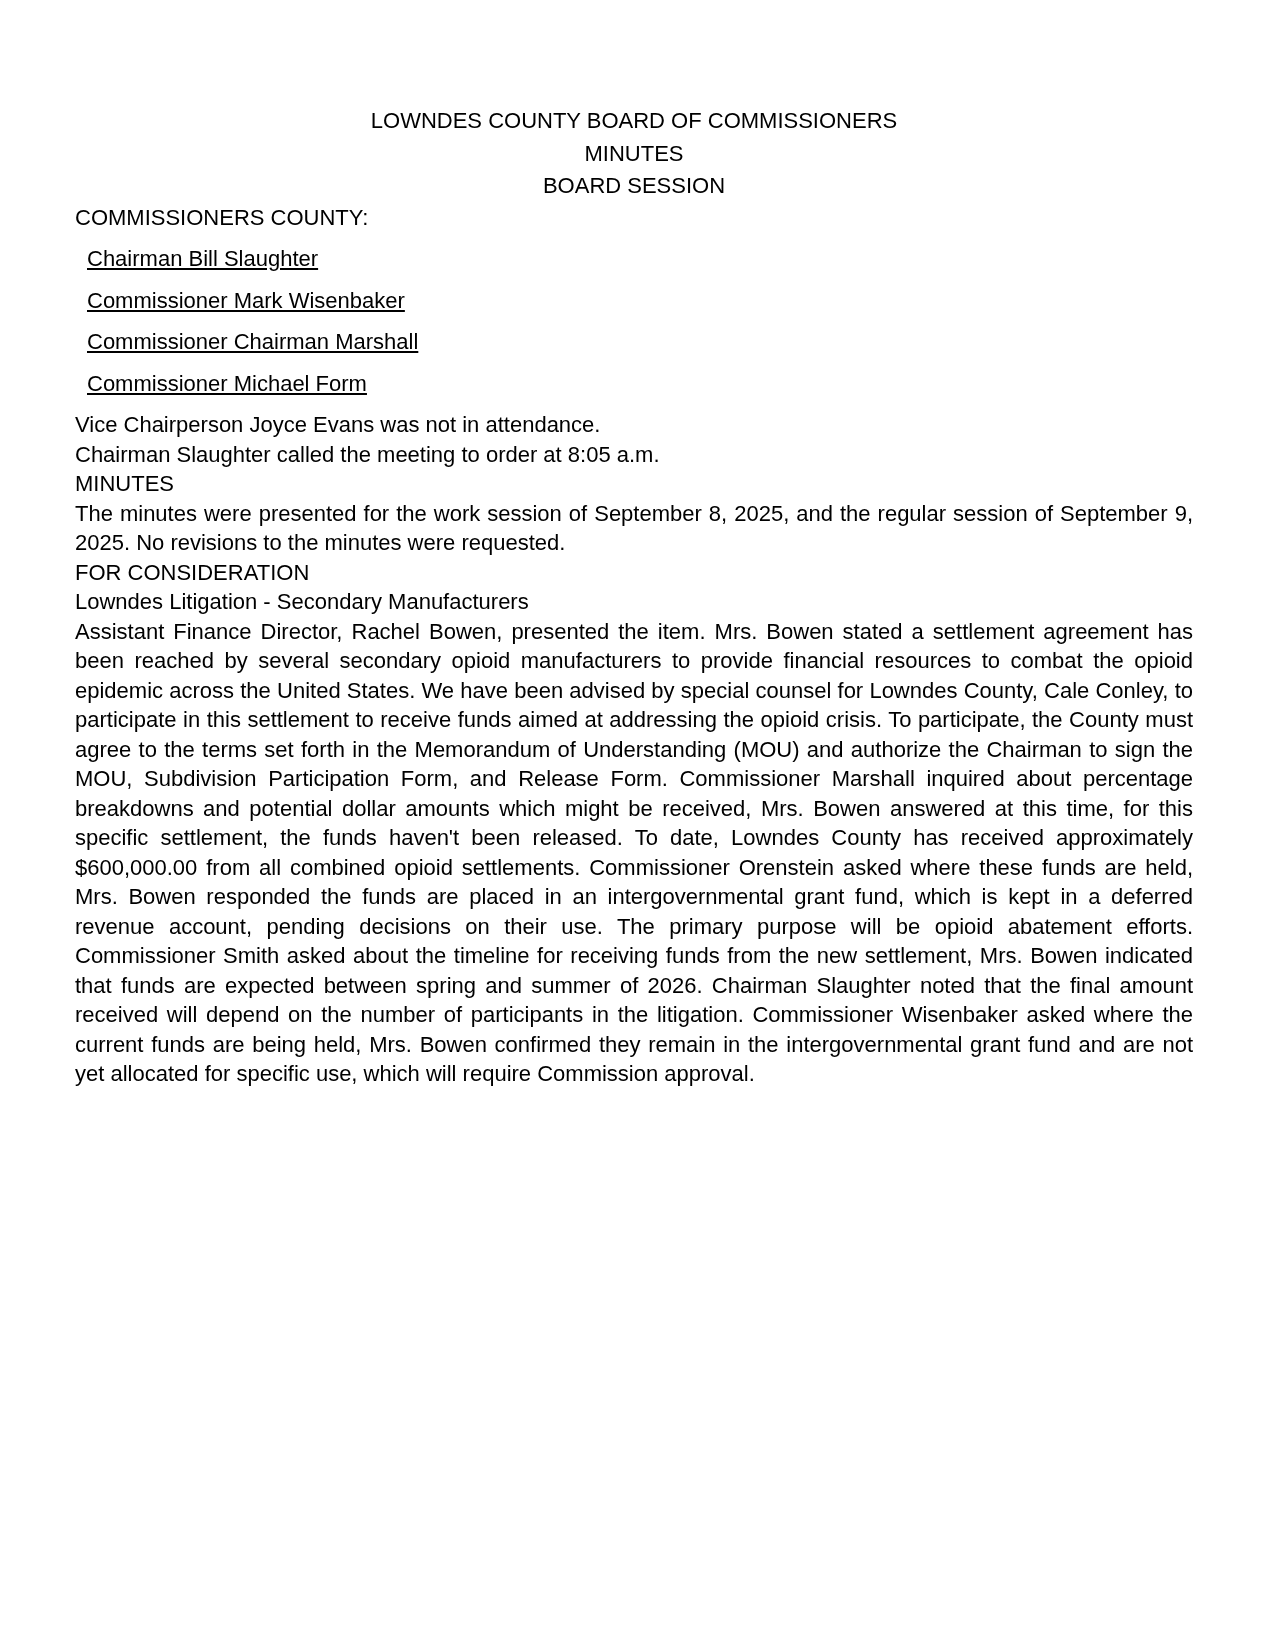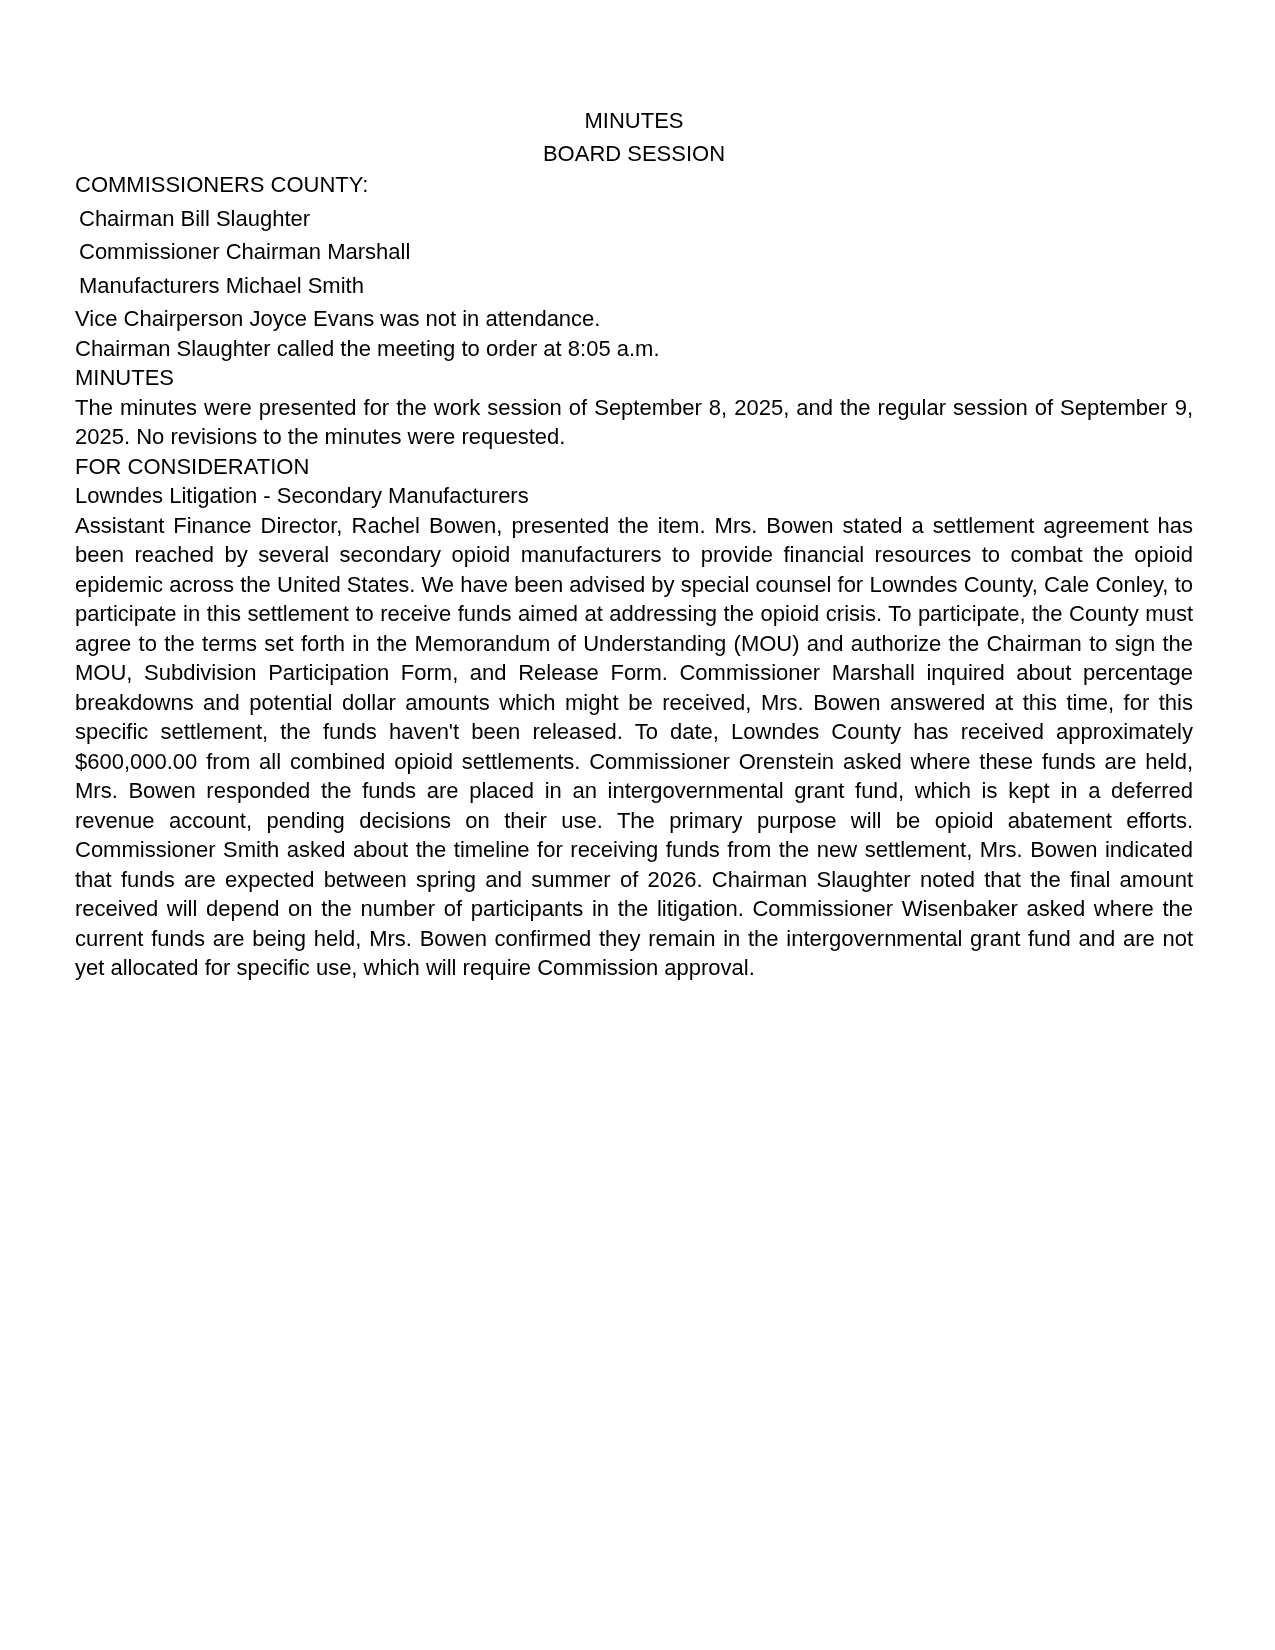--- a/index.html
+++ b/index.html
@@ -25,46 +25,48 @@
     font-size: 22px;
     line-height: 29.5px;
     font-weight: normal;
   }
   .doc-header {
     text-align: center;
     line-height: 32.5px;
   }
   .doc-header p { line-height: 32.5px; }
   .present-label { margin-top: 90px; }
-  .present-list p { margin: 4px; }
+  .present-list p { margin: 12px; text-decoration: underline; }
   .absence-note { margin-top: 34px; }
   .call-to-order { margin-top: 37px; }
   .heading { font-weight: bold; }
   .minutes-heading { margin-top: 37px; }
   .minutes-body { margin-top: 8px; text-align: justify; }
   .consideration-heading { margin-top: 32px; }
   .item-title { margin-top: 34px; font-weight: bold; }
   .item-body { margin-top: 0; text-align: justify; }
 </style>
 </head>
 <body>
 
 <div class="page">
 
   <div class="doc-header">
+    <p>LOWNDES COUNTY BOARD OF COMMISSIONERS</p>
     <p>MINUTES</p>
     <p>BOARD SESSION</p>
   </div>
 
   <p class="present-label">COMMISSIONERS COUNTY:</p>
 
   <div class="present-list">
     <p>Chairman Bill Slaughter</p>
+    <p>Commissioner Mark Wisenbaker</p>
     <p>Commissioner Chairman Marshall</p>
-    <p>Manufacturers Michael Smith</p>
+    <p>Commissioner Michael Form</p>
   </div>
 
   <p class="absence-note">Vice Chairperson Joyce Evans was not in attendance.</p>
 
   <p class="call-to-order">Chairman Slaughter called the meeting to order at 8:05 a.m.</p>
 
   <h2 class="heading minutes-heading">MINUTES</h2>
 
   <p class="minutes-body">The minutes were presented for the work session of September 8, 2025, and the regular session of September 9, 2025. No revisions to the minutes were requested.</p>
 

